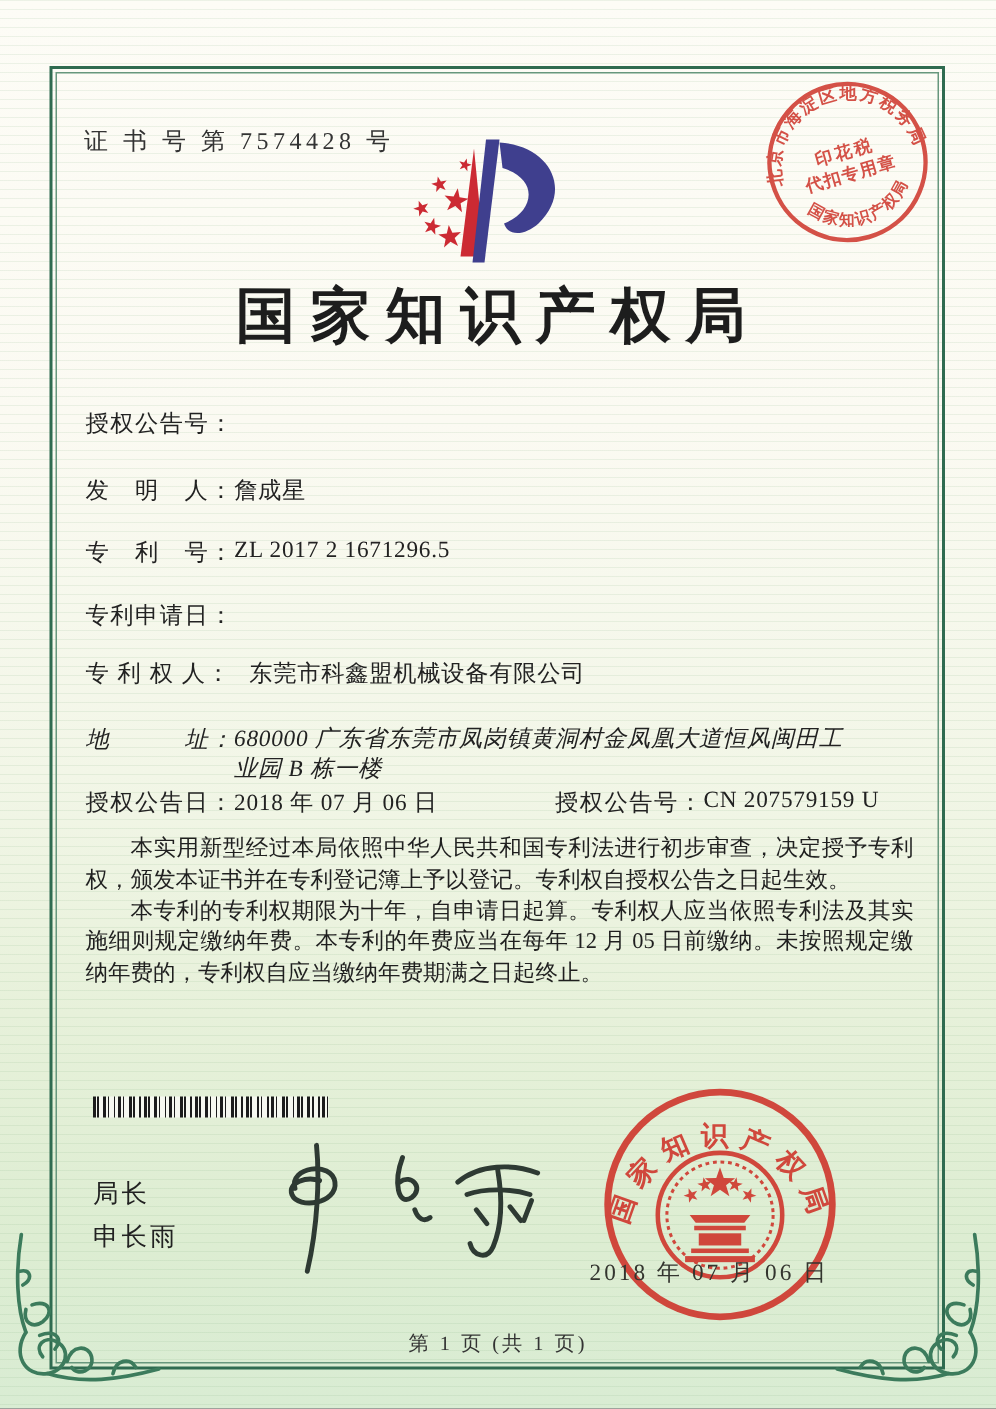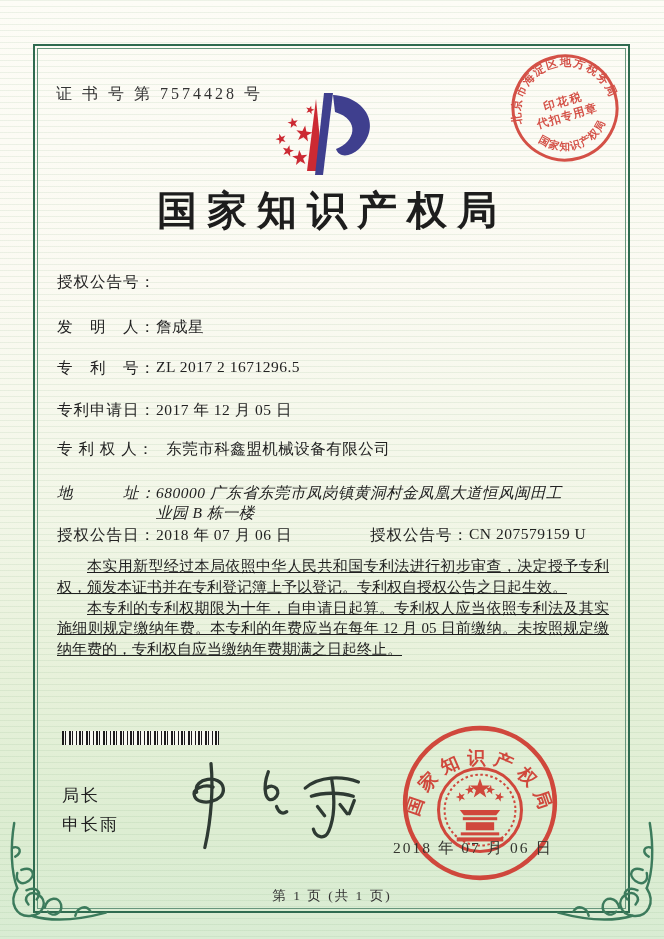--- a/index.html
+++ b/index.html
@@ -40,32 +40,32 @@
     letter-spacing:10px; color:#1d1d1d; white-space:nowrap;
   }
 
   .fields { position:absolute; left:57px; top:268px; width:560px; font-size:15.5px; }
   .frow { position:absolute; left:0; display:flex; align-items:flex-start; }
   .frow .lbl { white-space:pre; letter-spacing:1px; color:#222; flex:none; }
   .frow .val { letter-spacing:0.5px; color:#222; }
   .row-name   { top:4px; }
   .row-inv    { top:49px; }
   .row-pno    { top:90px; }
-  .row-fdate  { top:132px; }
+  .row-fdate  { top:132px;flex-direction:column; }
   .row-owner  { top:171px;gap:12px; }
   .row-addr   { top:215px;font-style:italic; }
   .row-addr .val { max-width:415px; line-height:20px; }
   .row-gdate  { top:257px; }
   .row-gno    { top:257px; left:313px; }
 
   .paragraphs {
     position:absolute; left:57px; top:556px; width:552px;
     font-size:15px; line-height:20.8px; text-align:justify; color:#1f1f1f;
   }
-  .paragraphs p { text-indent:2em;text-decoration:underline; }
+  .paragraphs p { text-indent:2em; }
 
   .barcode {
     position:absolute; left:62px; top:731px; width:157px; height:14px;
     background:repeating-linear-gradient(90deg,
       #1c1c1c 0 2px, #f6f8f0 2px 3px, #1c1c1c 3px 4px, #f6f8f0 4px 7px,
       #1c1c1c 7px 9px, #f6f8f0 9px 10px, #1c1c1c 10px 11px, #f6f8f0 11px 14px,
       #1c1c1c 14px 15px, #f6f8f0 15px 17px);
   }
 
   .director-title { position:absolute; left:62px; top:784px; font-size:17px; letter-spacing:2px; color:#222; }
@@ -158,21 +158,20 @@
     <div class="frow row-inv">
       <span class="lbl">发　明　人：</span>
       <span class="val">詹成星</span>
     </div>
     <div class="frow row-pno">
       <span class="lbl">专　利　号：</span>
       <span class="val">ZL 2017 2 1671296.5</span>
     </div>
     <div class="frow row-fdate">
       <span class="lbl">专利申请日：</span>
-      <span class="val">2017 年 12 月 05 日</span>
     </div>
     <div class="frow row-owner">
       <span class="lbl">专 利 权 人：</span>
       <span class="val">东莞市科鑫盟机械设备有限公司</span>
     </div>
     <div class="frow row-addr">
       <span class="lbl">地　　　址：</span>
       <span class="val">680000 广东省东莞市凤岗镇黄洞村金凤凰大道恒风闽田工业园 B 栋一楼</span>
     </div>
     <div class="frow row-gdate">

